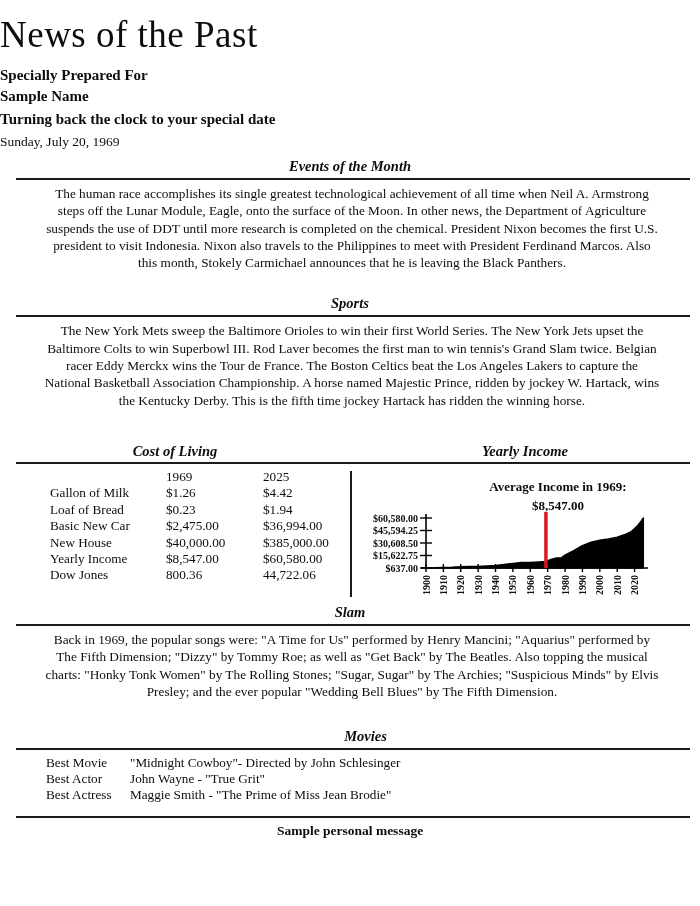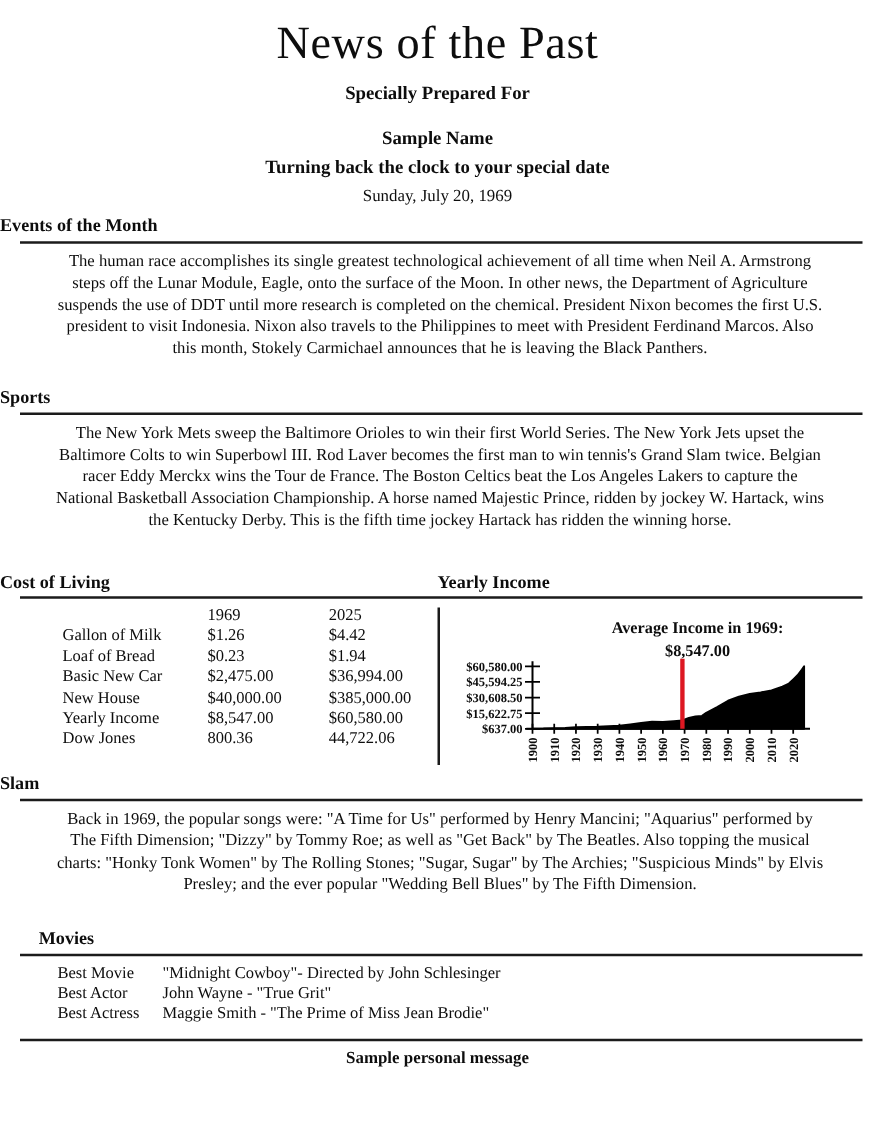--- a/index.html
+++ b/index.html
@@ -1,23 +1,23 @@
 <!DOCTYPE html>
 <html><head>
 <meta charset="utf-8">
 <style>
   html,body{margin:0;padding:0;background:#ffffff;}
   .page{position:relative;width:700px;height:906px;background:#ffffff;color:#0d0d0d;
         font-family:"Liberation Serif","DejaVu Serif",serif;overflow:hidden;}
-  .center{text-align:center;}
+  .center{text-align:left;}
   .title{padding-top:14px;font-size:37px;line-height:42px;font-weight:400;letter-spacing:.5px;}
   .hdr-b{font-weight:bold;font-size:15px;line-height:18px;}
   .hdr-r{font-size:13.5px;line-height:16px;}
-  .mt10{margin-top:10px;}.mt7{margin-top:18px;}.mt5{margin-top:5px;}.mt6{margin-top:6px;}.mt4{margin-top:4px;}
-  .sec-h{font-weight:bold;font-size:14.5px;line-height:17px;}
+  .mt10{margin-top:10px;}.mt7{margin-top:3px;}.mt5{margin-top:5px;}.mt6{margin-top:6px;}.mt4{margin-top:4px;}
+  .sec-h{font-weight:bold;font-size:14.5px;line-height:17px;text-align:center;font-style:italic;}
   .rule{height:0;border:none;border-top:2px solid #1b1b1b;margin:3px 10px 0 16px;}
   .para{margin:5px 40px 0 44px;font-size:13.3px;line-height:17.3px;text-align:center;}
   .duo{display:flex;margin-top:34px;}
   .duo .half{width:50%;}
   .cols{position:relative;display:flex;margin-top:3px;height:134px;}
   .col-left{width:352px;box-sizing:border-box;padding:2px 0 0 50px;}
   .col-right{width:348px;}
   .divider{position:absolute;left:350px;top:4px;height:126px;width:2px;background:#1a1a1a;}
   .t-row{display:grid;grid-template-columns:116px 97px auto;font-size:13.2px;line-height:16.4px;}
   .m-rows{margin:5px 40px 0 46px;}

